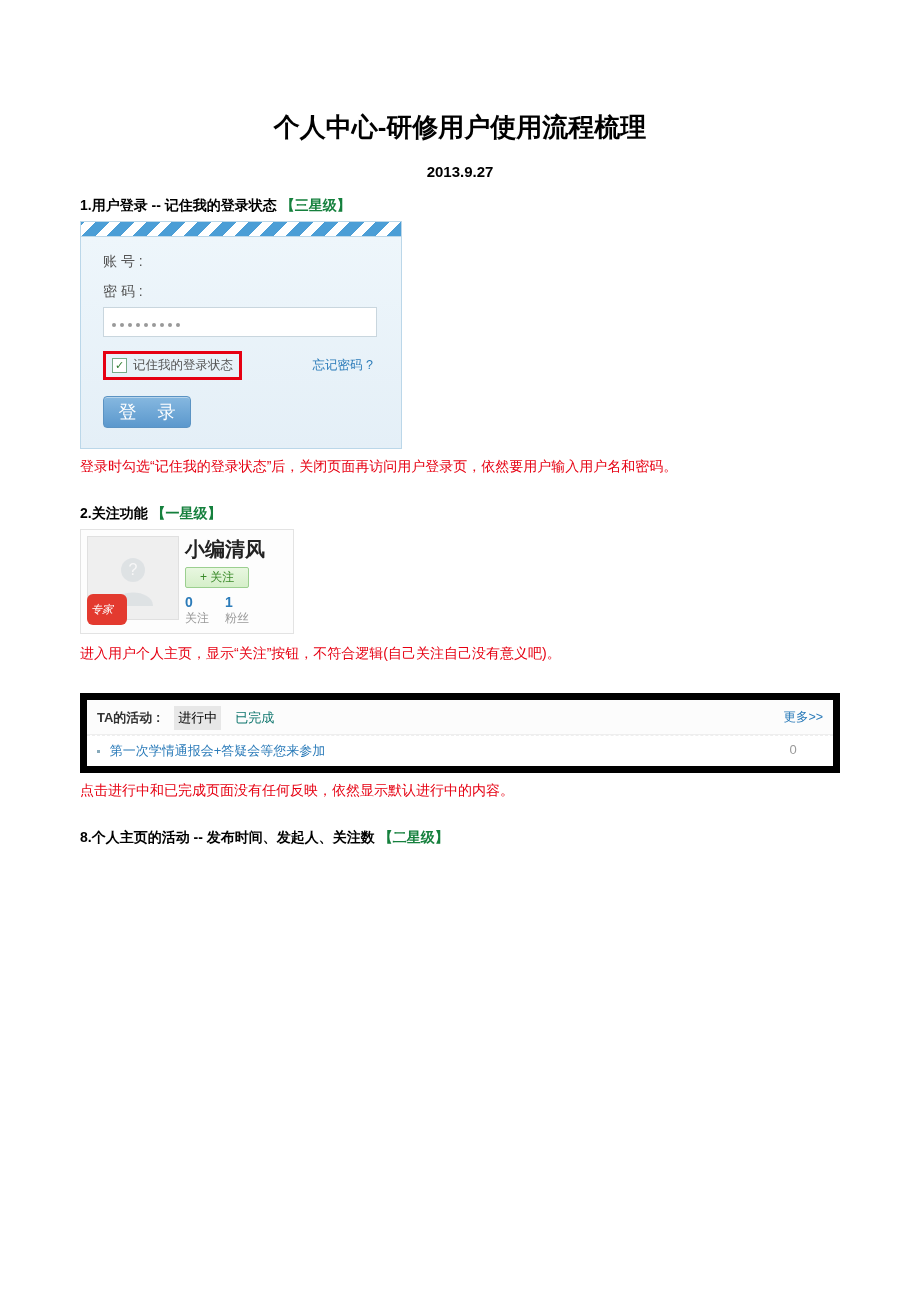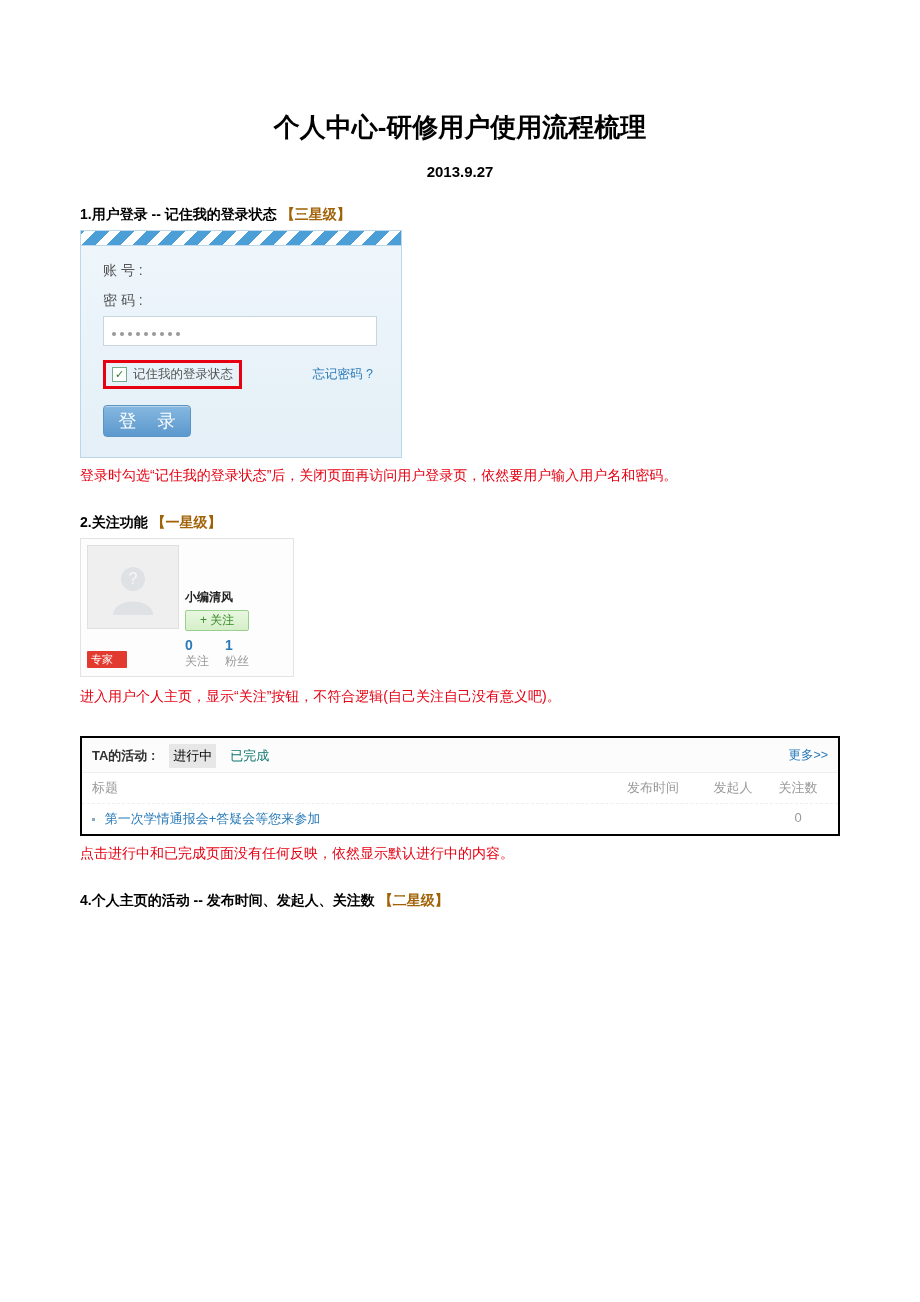--- a/index.html
+++ b/index.html
@@ -18,28 +18,28 @@
   .doc-title {
     text-align: center;
     font-size: 26px;
     font-weight: bold;
     margin: 0 0 18px;
   }
   .doc-date {
     text-align: center;
     font-size: 15px;
     font-weight: bold;
-    margin-bottom: 26px;
+    margin-bottom: 17px;
   }
   .section-line {
     font-size: 14px;
     font-weight: bold;
     margin-bottom: 6px;
   }
-  .blue-bracket { color: #a16207; font-weight: bold; font-family: Liberation Mono, monospace; }
+  .blue-bracket { color: #15803d; font-weight: bold; font-family: Liberation Mono, monospace; }
   .red-note {
     color: #e60012;
     font-size: 14px;
     font-weight: normal;
     margin: 4px 0 28px;
     line-height: 1.6;
   }
 
   
   .login-panel {
@@ -150,54 +150,55 @@
     border: 1px solid #e0e0e0;
     display: flex; align-items: center; justify-content: center;
   }
   .avatar-box svg { opacity: .5; }
   .expert-tag {
     position: absolute;
     left: 0; bottom: 2px;
     background: #e33a2f;
     color: #fff;
     font-size: 11px;
-    padding: 1px 4px;
-    border-radius: 1px;
+    padding: 8px 4px;
+    border-radius: 6px;
     display: flex;
     align-items: center;
     gap: 3px;
+    font-style: italic;
   }
   .expert-tag::after {
     content:"";
     display:inline-block;
     border-left: 5px solid #e33a2f;
     border-top: 4px solid transparent;
     border-bottom: 4px solid transparent;
     margin-left: 2px;
   }
   .p-right { flex: 1; }
-  .p-name { font-size: 12px; font-weight: bold; color: #222; margin-bottom: 4px; margin-top: 44px; }
+  .p-name { font-size: 20px; font-weight: bold; color: #222; margin-bottom: 4px; }
   .follow-btn {
     border: 1px solid #9bcf8f;
     background: linear-gradient(#e8f7e0, #d5efc9);
     color: #3a8a2a;
     font-size: 12px;
     padding: 1px 14px;
     border-radius: 2px;
     display: inline-block;
     margin-bottom: 6px;
   }
   .stats { display: flex; gap: 16px; }
   .stat { text-align: left; }
   .stat .n { color: #2b7bb9; font-size: 14px; font-weight: bold; }
   .stat .l { color: #999; font-size: 12px; }
 
   
   .act-block {
-    border: 2px solid #000000;
+    border: 7px solid #000000;
     background: #fff;
     margin-bottom: 6px;
     font-size: 13px;
   }
   .tab-row {
     display: flex;
     align-items: center;
     background: #fcfcfc;
     padding: 6px 10px 4px;
     border-bottom: 1px solid #eee;
@@ -310,37 +311,31 @@
   <div class="red-note">进入用户个人主页，显示“关注”按钮，不符合逻辑(自己关注自己没有意义吧)。</div>
 
 
   <div class="act-block">
     <div class="tab-row">
       <span class="tab-title">TA的活动 :</span>
       <span class="tab-on">进行中</span>
       <span class="tab-off">已完成</span>
       <span class="more-link">更多&gt;&gt;</span>
     </div>
-    <div class="head-row">
-      <span class="col-title">标题</span>
-      <span class="col-time">发布时间</span>
-      <span class="col-owner">发起人</span>
-      <span class="col-follow">关注数</span>
-    </div>
     <div class="data-row">
       <span class="col-title link">
         <span class="bullet"></span>
         <span>第一次学情通报会+答疑会等您来参加</span>
       </span>
       <span class="col-time"></span>
       <span class="col-owner"></span>
       <span class="col-follow">0</span>
     </div>
   </div>
 
   <div class="red-note">点击进行中和已完成页面没有任何反映，依然显示默认进行中的内容。</div>
 
   <div class="section-line">
-    <span>4.个人主页的活动  --  发布时间、发起人、关注数</span>
+    <span>8.个人主页的活动  --  发布时间、发起人、关注数</span>
     <span class="blue-bracket">【二星级】</span>
   </div>
 
 </div>
 
 </body></html>

